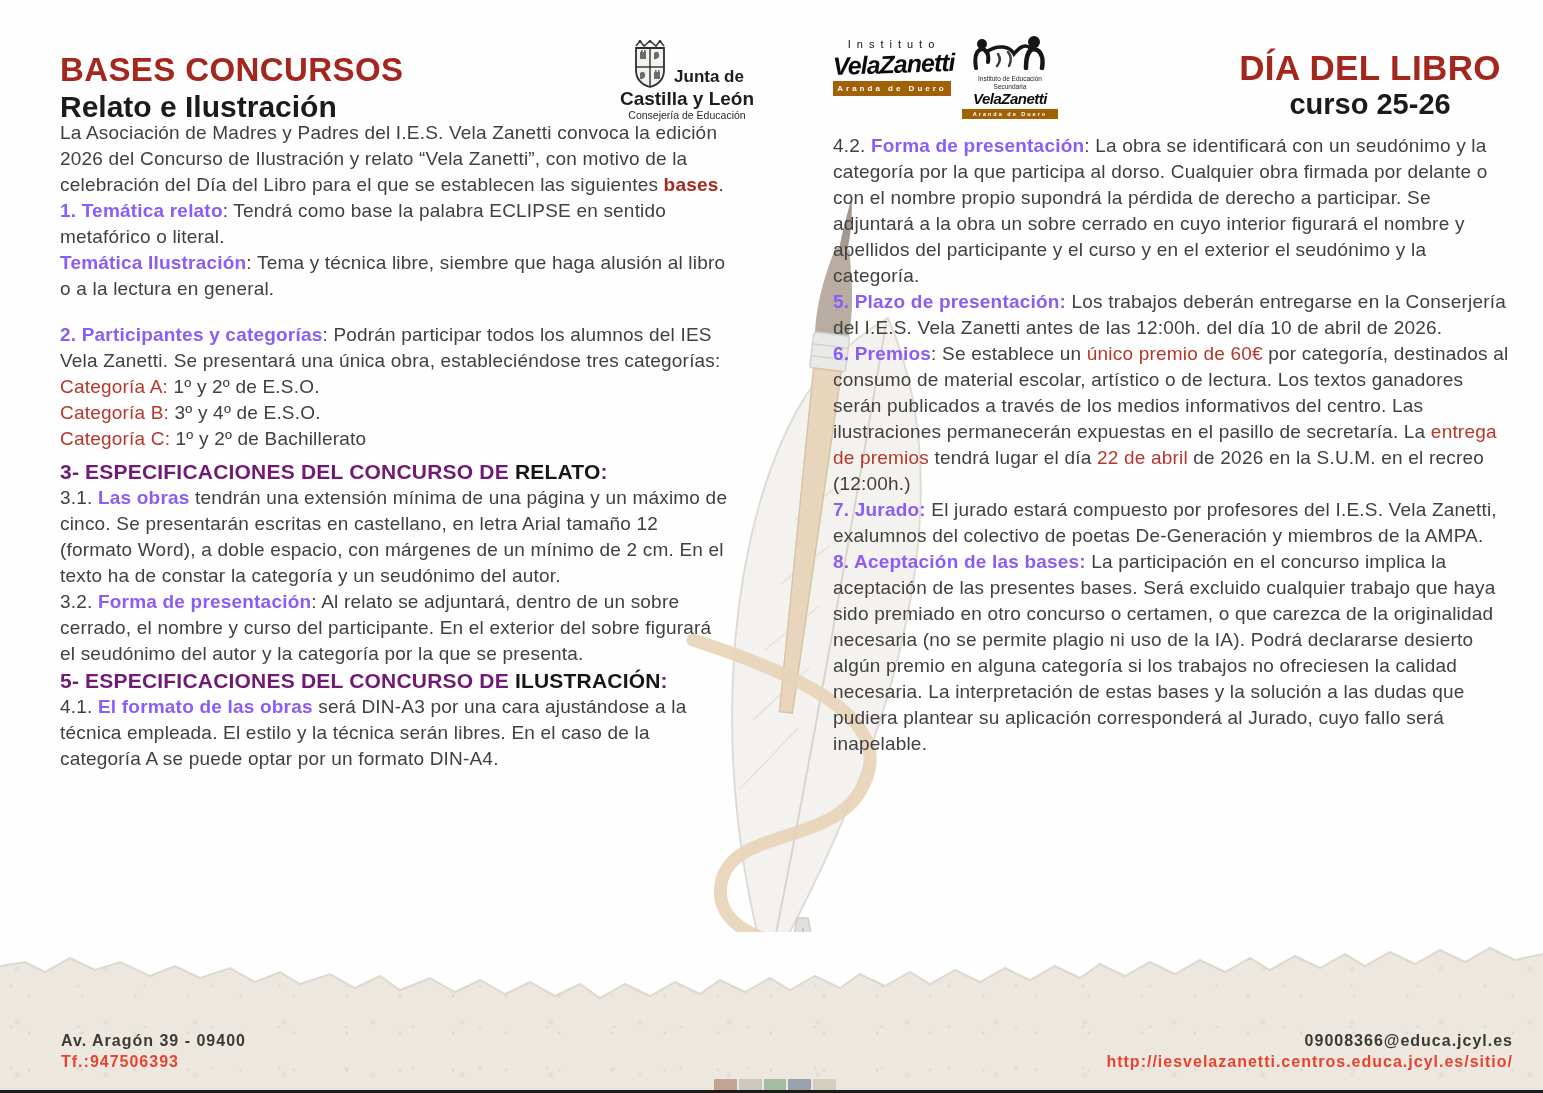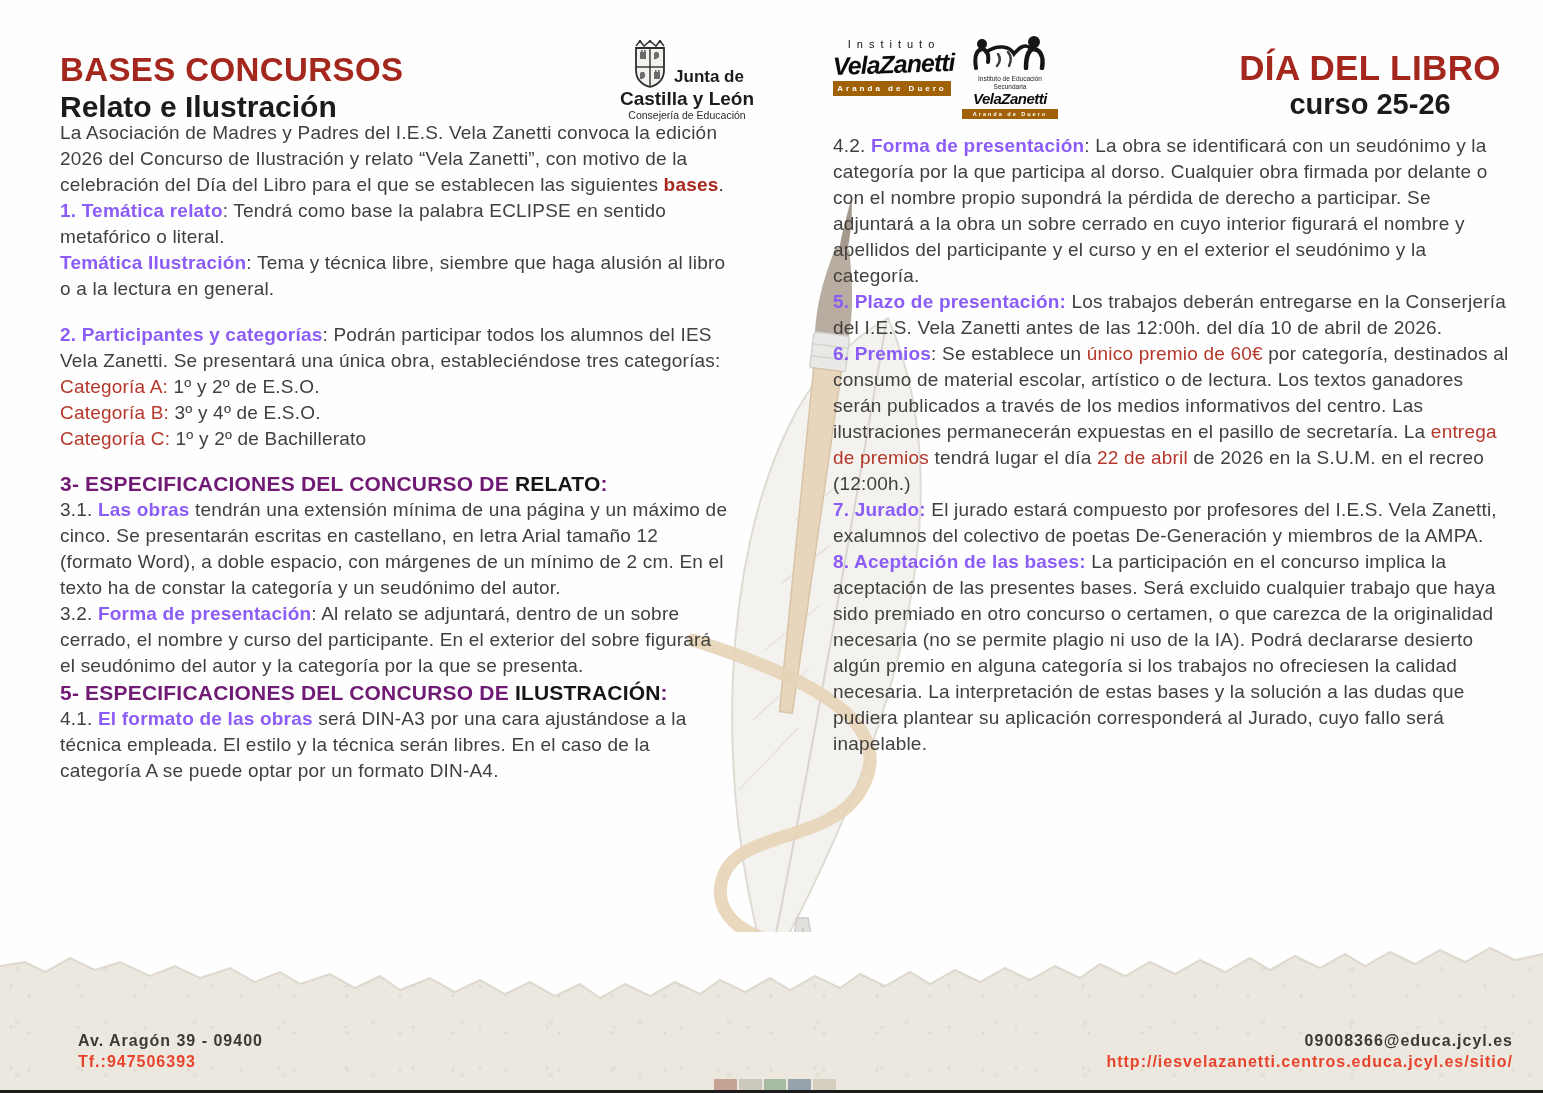--- a/index.html
+++ b/index.html
@@ -42,42 +42,42 @@
   .col-right { left:833px; top:133px; width:680px; }
   .col p { margin:0; }
   .seg-b  { font-weight:700; color:#8b5cf6; }
   .seg-r  { color:#b5372a; }
   .seg-rb { color:#a8281e; font-weight:700; }
   .sec-heading { font-size:21px; font-weight:800; line-height:27px; letter-spacing:.2px; }
   .seg-hr { color:#701a75; }
   .seg-hb { color:#161616;margin-top:24px; }
 
   .mb-intro{margin-bottom:7px;} .mb-item1{margin-bottom:20px;}
-  .mb-cats{margin-bottom:18px;} .mb-h3{margin-bottom:15px;}
+  .mb-cats{margin-bottom:6px;} .mb-h3{margin-bottom:15px;}
   .mb-p31{margin-bottom:20px;} .mb-p32{margin-bottom:36px;}
   .mb-h4{margin-bottom:13px;}
   .mb-p42{margin-bottom:58px;} .mb-p5{margin-bottom:23px;}
   .mb-p6{margin-bottom:27px;} .mb-p7{margin-bottom:25px;}
 
   
   .illus { position:absolute; left:553px; top:128px; width:445px; height:890px; z-index:1; opacity:.62; }
 
   
   .paper-strip {
     position:absolute; left:0; top:938px; width:1543px; height:155px; z-index:1;
     background-color:#ece8df;
     background-image:
       radial-gradient(circle at 11px 7px,  rgba(160,150,128,.14) 1px, transparent 2.2px),
       radial-gradient(circle at 29px 21px, rgba(120,110,95,.10)  1px, transparent 2.2px),
       radial-gradient(circle at 47px 5px,  rgba(255,255,255,.6)  1px, transparent 2.4px),
       radial-gradient(circle at 17px 31px, rgba(140,130,110,.08) 2px, transparent 3.4px);
     background-size:67px 41px, 53px 37px, 41px 29px, 89px 53px;
   }
   .torn-edge { position:absolute; left:0; top:-6px; width:1543px; height:86px; display:block; }
-  .footer-left  { position:absolute; left:78px;  top:1030px; z-index:3; }
+  .footer-left  { position:absolute; left:61px;  top:1030px; z-index:3; }
   .footer-right { position:absolute; right:30px; top:1030px; text-align:right; z-index:3; }
   .footer-dark { font-size:16px; font-weight:700; color:#3c3a37; letter-spacing:1px; line-height:21px; }
   .footer-red  { font-size:16px; font-weight:700; color:#e8432d; letter-spacing:1px; line-height:21px; }
   .bottom-bar { position:absolute; left:0; bottom:0; width:1543px; height:3px; background:#1c1c1c; z-index:4; }
   .stamp { position:absolute; left:714px; top:1079px; width:122px; height:13px; display:flex; gap:2px; opacity:.75; z-index:3;}
   .stamp span { flex:1; border-radius:1px; }
 </style>
 </head>
 <body>
 

